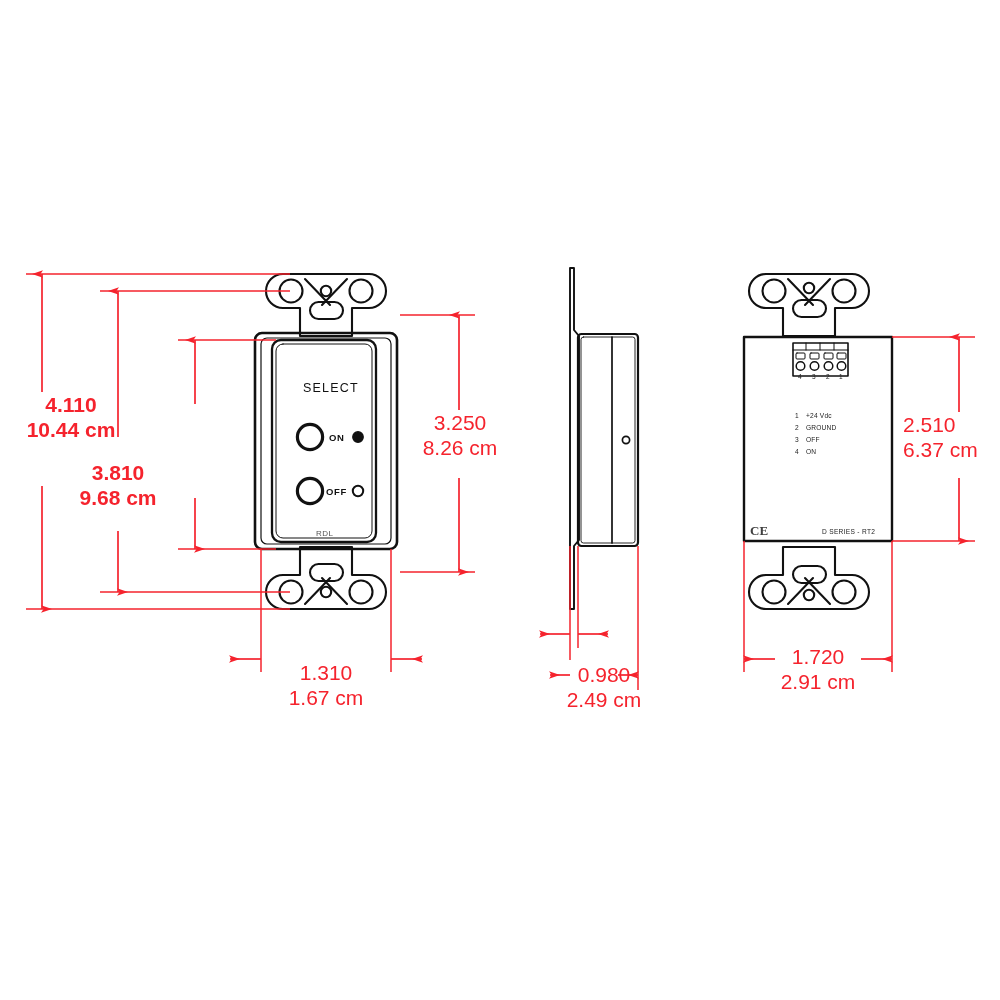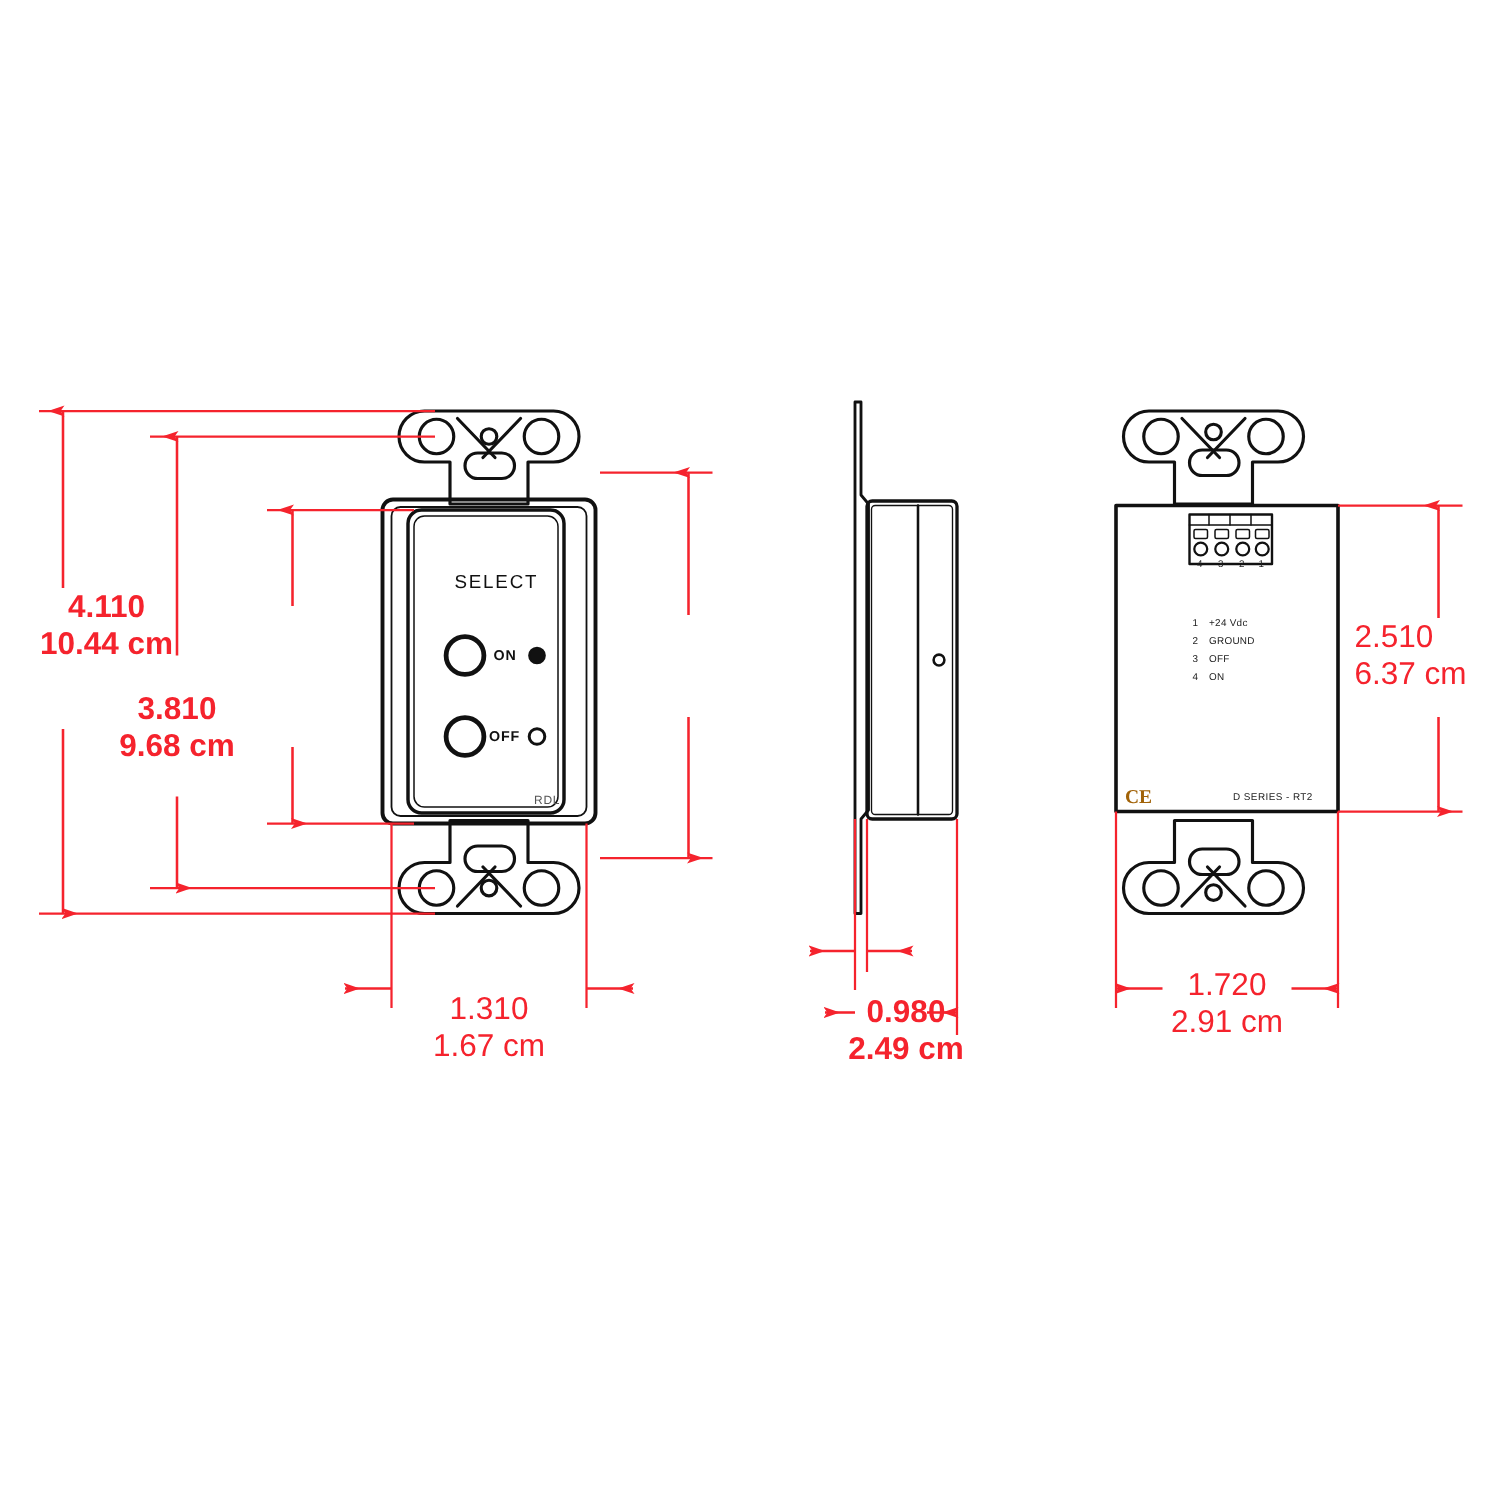--- a/index.html
+++ b/index.html
@@ -40,25 +40,25 @@
   }
   .dim-text span { display: block; }
   .panel-text {
     position: absolute;
     color: #111111;
     font-family: "Liberation Sans", sans-serif;
     white-space: nowrap;
   }
   .t-select { font-size: 12.5px; letter-spacing: 1.2px; }
   .t-onoff  { font-size: 9.5px; letter-spacing: 0.6px; font-weight: bold; }
-  .t-rdl    { font-size: 8px; color: #555; letter-spacing: 0.5px; margin-left: 40px; }
+  .t-rdl    { font-size: 8px; color: #555; letter-spacing: 0.5px; }
   .t-tiny   { font-size: 6.6px; letter-spacing: 0.2px; color: #222; }
   .t-term   { font-size: 6.5px; color: #222; }
   .t-series { font-size: 6.6px; letter-spacing: 0.3px; color: #222; }
-  .t-ce     { font-size: 13px; color: #a16207; font-family: "Liberation Serif", serif; font-weight: bold; }
+  .t-ce     { font-size: 13px; color: #404040; font-family: "Liberation Serif", serif; font-weight: bold; }
 </style>
 </head>
 <body>
 
 <div id="stage">
 
   <svg id="drawing" viewBox="0 0 1000 1000">
     <defs>
       <marker id="arrUp" markerWidth="9" markerHeight="11" refX="4.5" refY="10" orient="auto-start-reverse" markerUnits="userSpaceOnUse">
         <path d="M4.5,0 L8.2,11 L4.5,8.4 L0.8,11 Z" fill="#f5232d"></path>
@@ -291,28 +291,32 @@
     <span>4.110</span>
     <span>10.44 cm</span>
   </div>
 
   <div class="dim-text" style="left:62px; top:460px; width:112px;font-weight:bold;">
     <span>3.810</span>
     <span>9.68 cm</span>
   </div>
 
 
+  <div class="dim-text" style="left:404px; top:410px; width:112px;">
+    <span>3.250</span>
+    <span>8.26 cm</span>
+  </div>
 
   <div class="dim-text" style="left:270px; top:660px; width:112px;">
     <span>1.310</span>
     <span>1.67 cm</span>
   </div>
 
 
-  <div class="dim-text" style="left:548px; top:662px; width:112px;font-weight:bold;">
+  <div class="dim-text" style="left:548px; top:662px; width:112px;">
     <span>0.980</span>
     <span>2.49 cm</span>
   </div>
 
   <div class="dim-text" style="left:903px; top:412px; width:112px; text-align:left;">
     <span>2.510</span>
     <span>6.37 cm</span>
   </div>
 
   <div class="dim-text" style="left:762px; top:644px; width:112px;">

